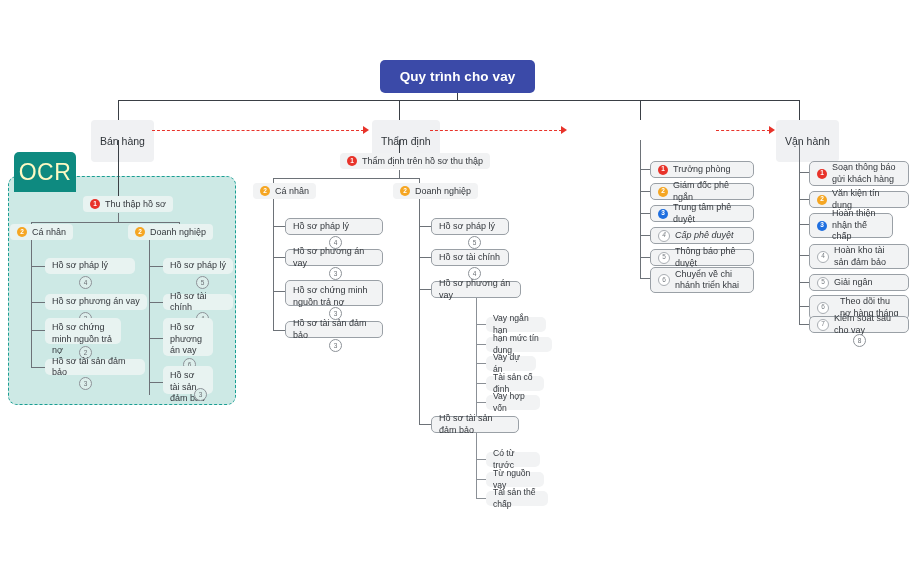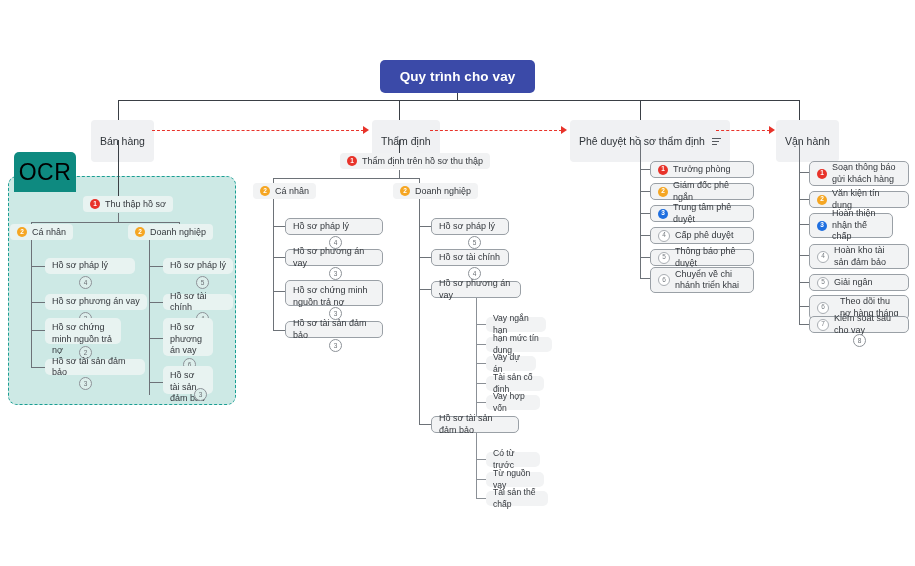--- a/index.html
+++ b/index.html
@@ -106,21 +106,21 @@
     left:8px;top:176px;width:228px;height:229px;
     background:#cde9e5;
     border:1.4px dashed #1a9e93;
     border-radius:9px;
     box-sizing:border-box;
   }
   .ocr-tag{
     left:14px;top:152px;width:62px;height:40px;
     background:#0e8a80;border-radius:5px 5px 0 0;
     display:flex;align-items:center;justify-content:center;
-    color:#000000;font-size:23px;letter-spacing:.5px;
+    color:#fef9c3;font-size:23px;letter-spacing:.5px;
   }
   .on-ocr{background:#e8f3f1 !important;}
   .on-ocr-cnt{background:#dceeeb !important;}
 </style>
 </head>
 <body>
 
 <div id="stage">
 
   <div class="abs root">Quy trình cho vay</div>
@@ -132,28 +132,20 @@
   <div class="ln v abs" style="left:118px;top:100px;height:20px;"></div>
   <div class="ln v abs" style="left:399px;top:100px;height:20px;"></div>
   <div class="ln v abs" style="left:640px;top:100px;height:20px;"></div>
   <div class="ln v abs" style="left:799px;top:100px;height:20px;"></div>
 
   <div class="abs phase" style="left:91px;top:120px;">
     <span>Bán hàng</span>
   </div>
   <div class="abs phase" style="left:372px;top:120px;">
     <span>Thẩm định</span>
-  </div>
-  <div class="abs phase" style="left:570px;top:120px;">
-    <span>Phê duyệt hồ sơ thẩm định</span>
-    <span class="menu-ico">
-        <i></i>
-        <i></i>
-        <i></i>
-      </span>
   </div>
   <div class="abs phase" style="left:776px;top:120px;">
     <span>Vận hành</span>
   </div>
 
   <div class="flow" style="left:152px;top:130px;width:212px;"></div>
   <div class="flowhead" style="left:363px;top:126px;"></div>
 
   <div class="flow" style="left:430px;top:130px;width:132px;"></div>
   <div class="flowhead" style="left:561px;top:126px;"></div>
@@ -308,21 +300,21 @@
     <span>Giám đốc phê ngắn</span>
   </div>
 
   <div class="ln h abs soft" style="left:640px;top:213px;width:10px;"></div>
   <div class="abs card" style="left:650px;top:205px;width:104px;height:17px;gap:5px;">
     <span class="bdg blue">3</span>
     <span>Trung tâm phê duyệt</span>
   </div>
 
   <div class="ln h abs soft" style="left:640px;top:235px;width:10px;"></div>
-  <div class="abs card" style="left:650px;top:227px;width:104px;height:17px;gap:5px;">
+  <div class="abs card" style="left:650px;top:227px;width:104px;height:17px;gap:5px;font-style:italic;">
     <span class="bdg gray">4</span>
     <span>Cấp phê duyệt</span>
   </div>
 
   <div class="ln h abs soft" style="left:640px;top:257px;width:10px;"></div>
   <div class="abs card" style="left:650px;top:249px;width:104px;height:17px;gap:5px;">
     <span class="bdg gray">5</span>
     <span>Thông báo phê duyệt</span>
   </div>
 

